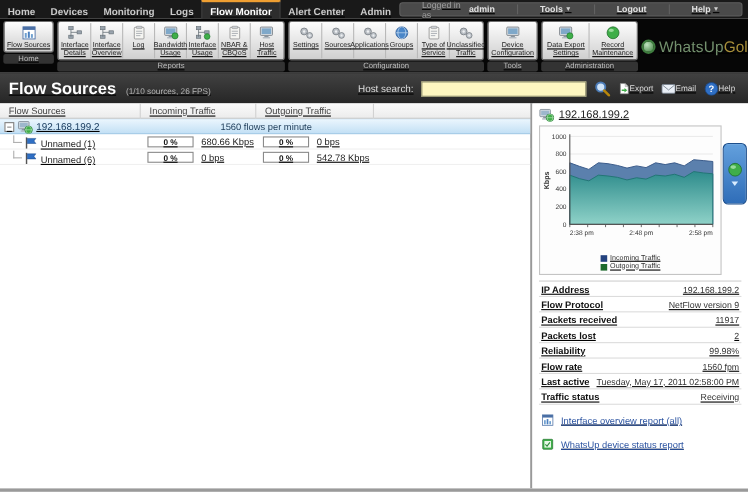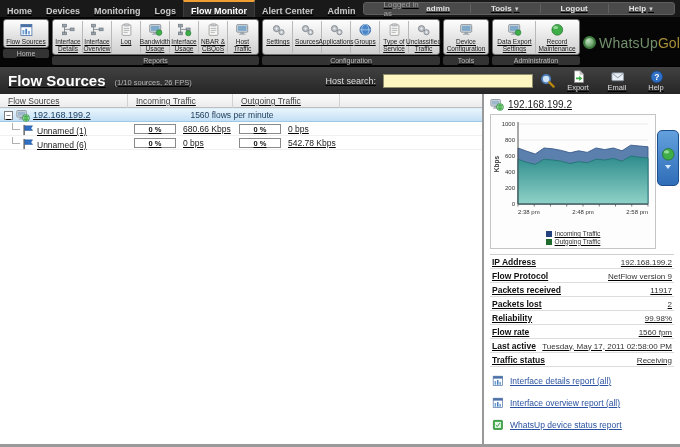--- a/index.html
+++ b/index.html
@@ -43,21 +43,21 @@
 
   
   .titlebar { height:28px; background:linear-gradient(#414141,#262626); display:flex; align-items:center;
               padding:0 8px; border-top:1px solid #000; }
   .page-title { font-size:15px; font-weight:bold; color:#fff; }
   .page-sub { font-size:7.5px; color:#b5b5b5; margin-left:9px; margin-top:3px; }
   .tb-right { margin-left:auto; display:flex; align-items:center; gap:7px; }
   .hs-label { font-size:9px; color:#ddd; }
   .hs-input { width:150px; height:14px; background:#fdf6c0; border:1px solid #8f8f6e;
               font-size:9px; padding:0 3px; outline:none; font-family:inherit; }
-  .icon-btn { display:flex; flex-direction:column; align-items:center; font-size:7.5px; color:#ddd;
+  .icon-btn { display:flex; align-items:center; font-size:7.5px; color:#ddd;
               width:32px; cursor:pointer; line-height:1.2; }
   .icon-btn svg { width:13px; height:13px; }
   .mag-btn { width:16px; cursor:pointer; }
 
   
   .content { display:flex; height:350px; }
   .left-pane { width:484px; border-right:2px solid #999; display:flex; flex-direction:column; }
 
   .ft-header { display:grid; grid-template-columns:128px 105px 107px 1fr; height:14px;
                background:linear-gradient(#fbfbfb,#ececec); border-bottom:1px solid #bdbdbd;
@@ -65,21 +65,21 @@
   .ft-hcell { padding-left:8px; line-height:14px; border-right:1px solid #d2d2d2; cursor:pointer; }
   .ft-hcell:last-child { border-right:none; }
 
   .src-row { height:14px; display:flex; align-items:center; position:relative;
              background:linear-gradient(#e9f5fd,#c3e0f5); border-bottom:1px solid #9fc8e6;
              border-top:1px solid #dceefb; cursor:pointer; }
   .expander { width:9px; height:9px; border:1px solid #7e7e7e; background:#fff; margin-left:4px;
               font-size:8px; line-height:7px; text-align:center; color:#333; cursor:pointer; flex:none; }
   .src-row .sico { width:14px; height:13px; margin-left:3px; flex:none; }
   .src-name { font-size:9px; color:#16395c; margin-left:3px; }
-  .src-flows { position:absolute; left:126px; width:212px; text-align:center; font-size:8.5px; color:#1c3a57; }
+  .src-flows { position:absolute; left:136px; width:212px; text-align:center; font-size:8.5px; color:#1c3a57; }
 
   .child-row { height:14px; display:grid; grid-template-columns:128px 105px 107px 1fr;
                align-items:center; font-size:8.5px; color:#222; border-bottom:1px solid #f0f0f0; cursor:pointer; }
   .cr-name { display:flex; align-items:flex-end; height:14px; }
   .tree-elbow { width:8px; height:7px; border-left:1px solid #b0b0b0; border-bottom:1px solid #b0b0b0;
                 margin-left:12px; margin-bottom:6px; margin-right:2px; flex:none; }
   .cr-name svg { width:12px; height:12px; margin-right:3px; flex:none; }
   .traffic-cell { display:flex; align-items:center; gap:7px; padding-left:6px; }
   .pct-box { width:42px; height:10px; border:1px solid #8a8a8a; background:#fff; font-size:7.5px;
              font-weight:bold; text-align:center; line-height:9px; color:#111; flex:none; }
@@ -562,26 +562,20 @@
           <span class="dl">Traffic status</span>
           <span class="dv">Receiving</span>
         </div>
       </div>
 
       <div class="links">
         <div class="link-row">
           <svg viewBox="0 0 14 14">
               <use href="#sym-report"></use>
             </svg>
-          <span class="link-text">Interface details report (all)</span>
-        </div>
-        <div class="link-row">
-          <svg viewBox="0 0 14 14">
-              <use href="#sym-report"></use>
-            </svg>
           <span class="link-text">Interface overview report (all)</span>
         </div>
         <div class="link-row">
           <svg viewBox="0 0 14 14">
               <use href="#sym-status-report"></use>
             </svg>
           <span class="link-text">WhatsUp device status report</span>
         </div>
       </div>
 

